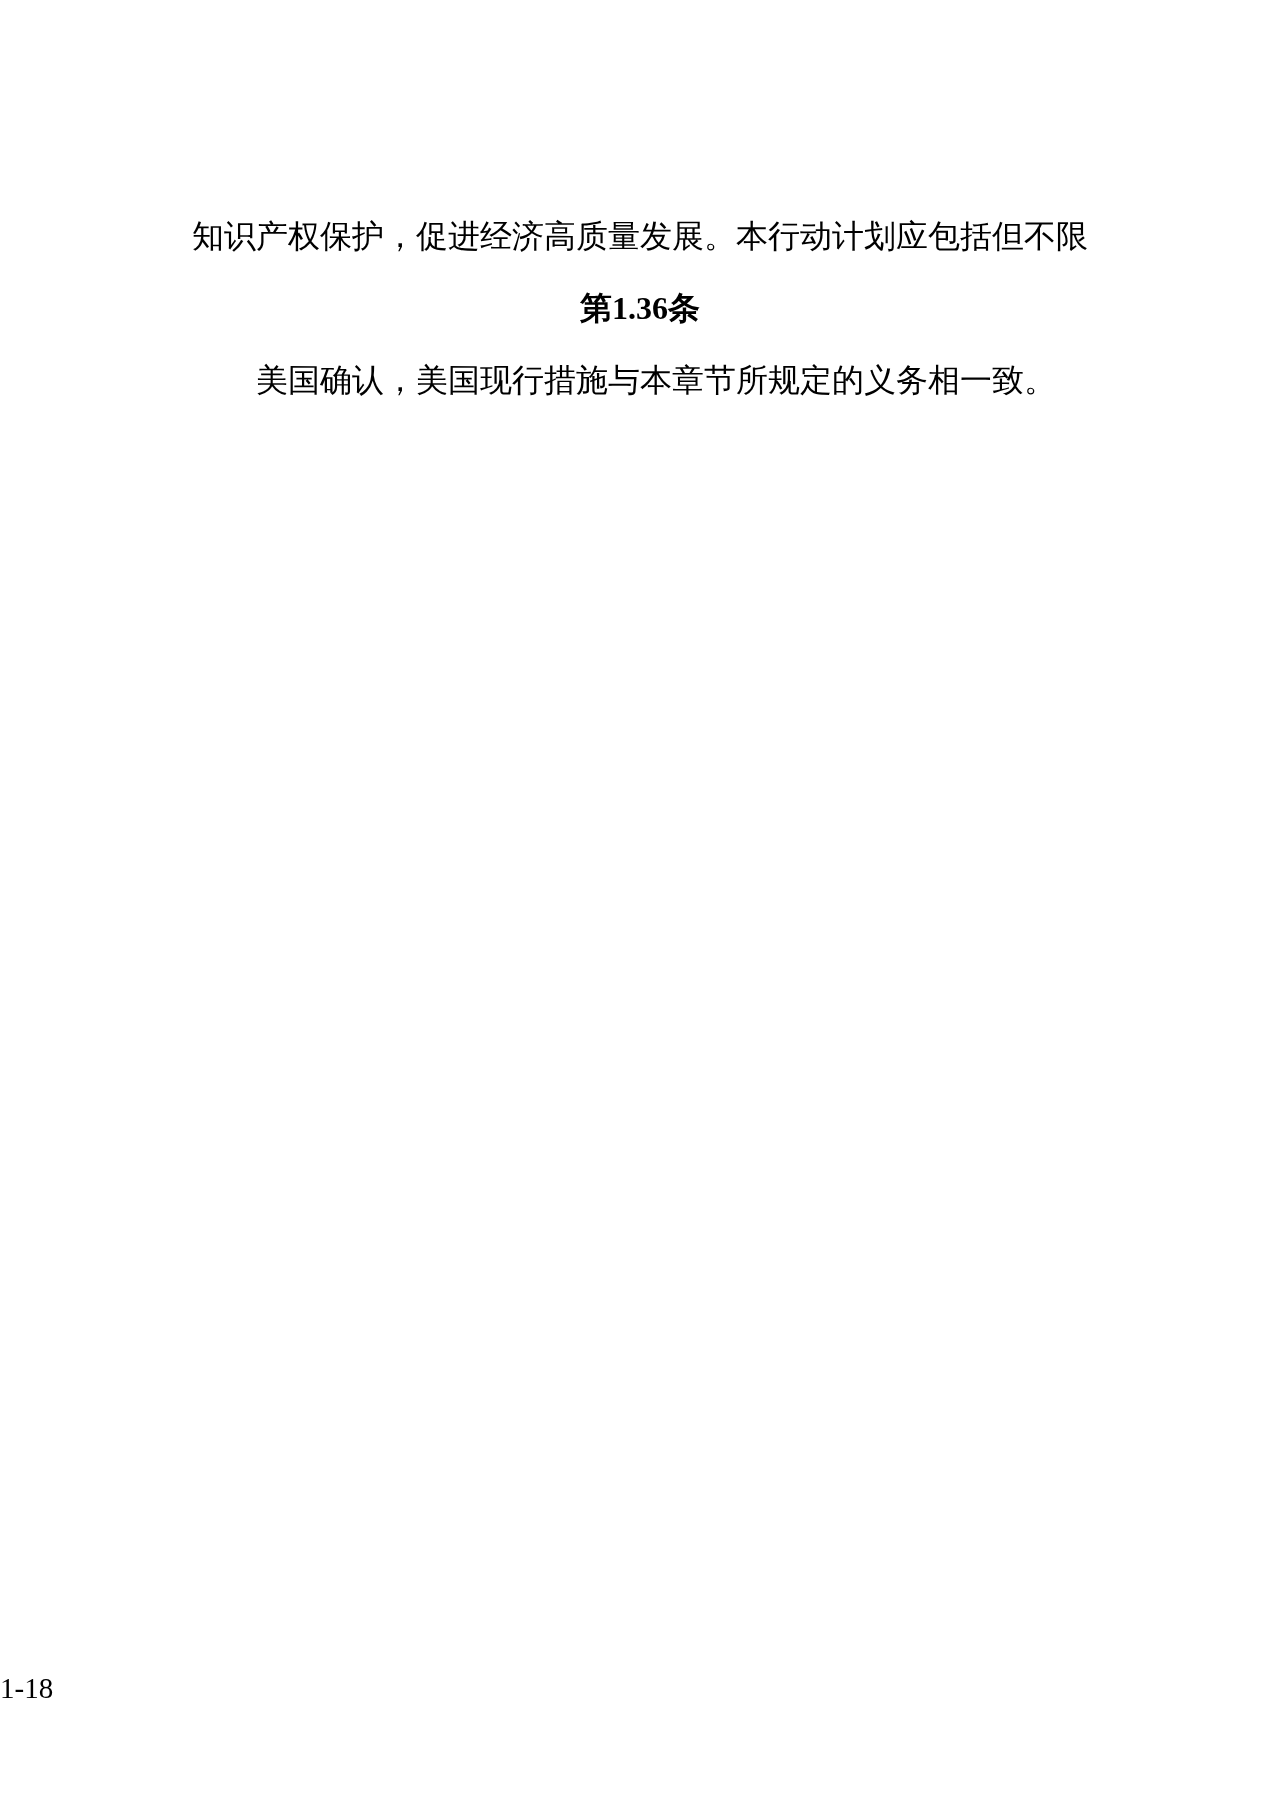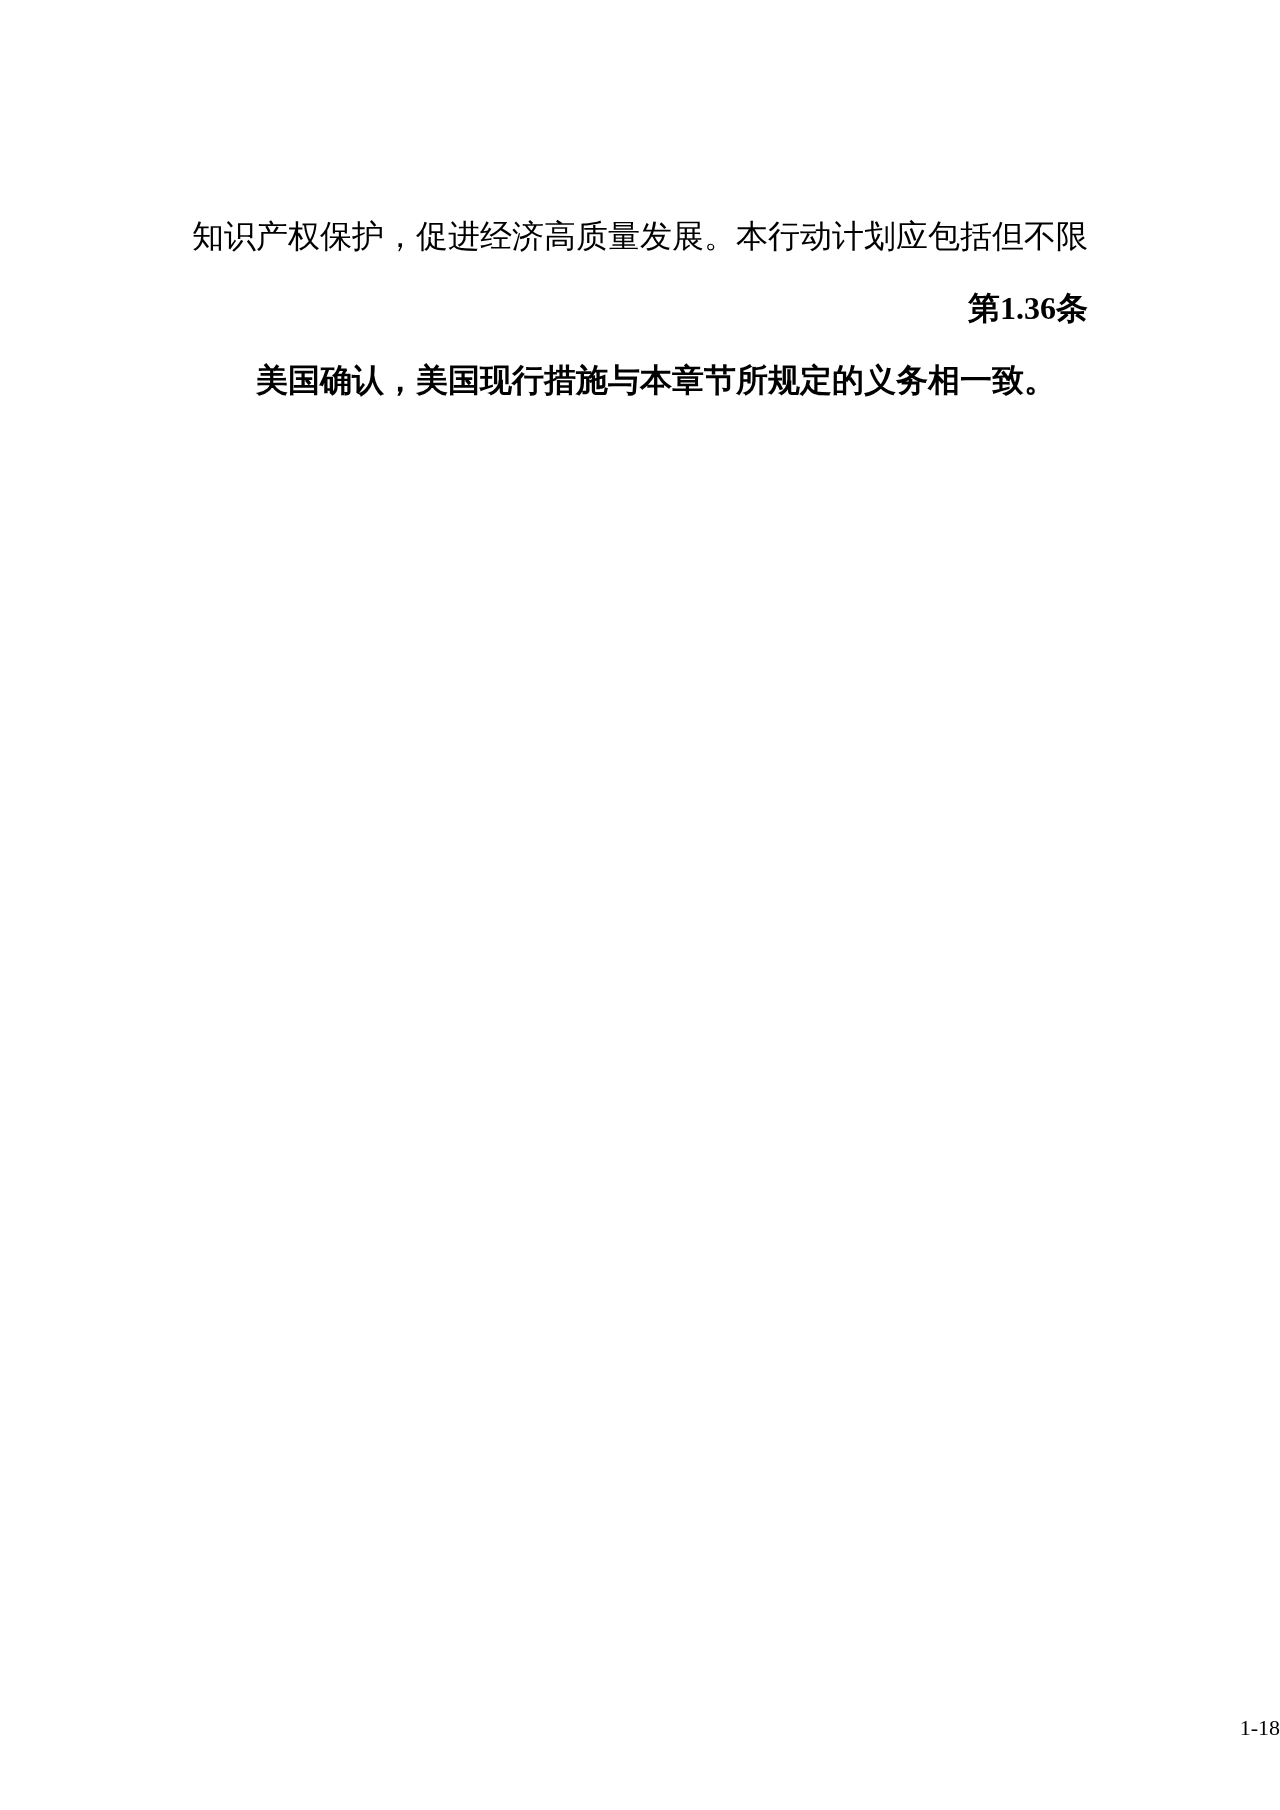--- a/index.html
+++ b/index.html
@@ -25,37 +25,35 @@
     line-height: 72px;
     text-align: left;
   }
   .para-line {
     display: block;
     white-space: nowrap;
   }
   .article-heading {
     display: block;
     font-weight: bold;
-    text-align: right;
+    text-align: center;
   }
   .para-indented {
     display: block;
     text-indent: 64px;
-    font-weight: bold;
   }
   .page-number {
     position: absolute;
     top: 1666px;
     left: 0;
     width: 100%;
-    text-align: right;
-    font-size: 22px;
+    text-align: left;
+    font-size: 29px;
     line-height: 44px;
     color: #000000;
-    margin-top: 40px;
   }
 </style>
 </head>
 <body>
 
 <div class="page">
 
   <div class="content">
     <span class="para-line">知识产权保护，促进经济高质量发展。本行动计划应包括但不限</span>
     <span class="article-heading">第1.36条</span>

